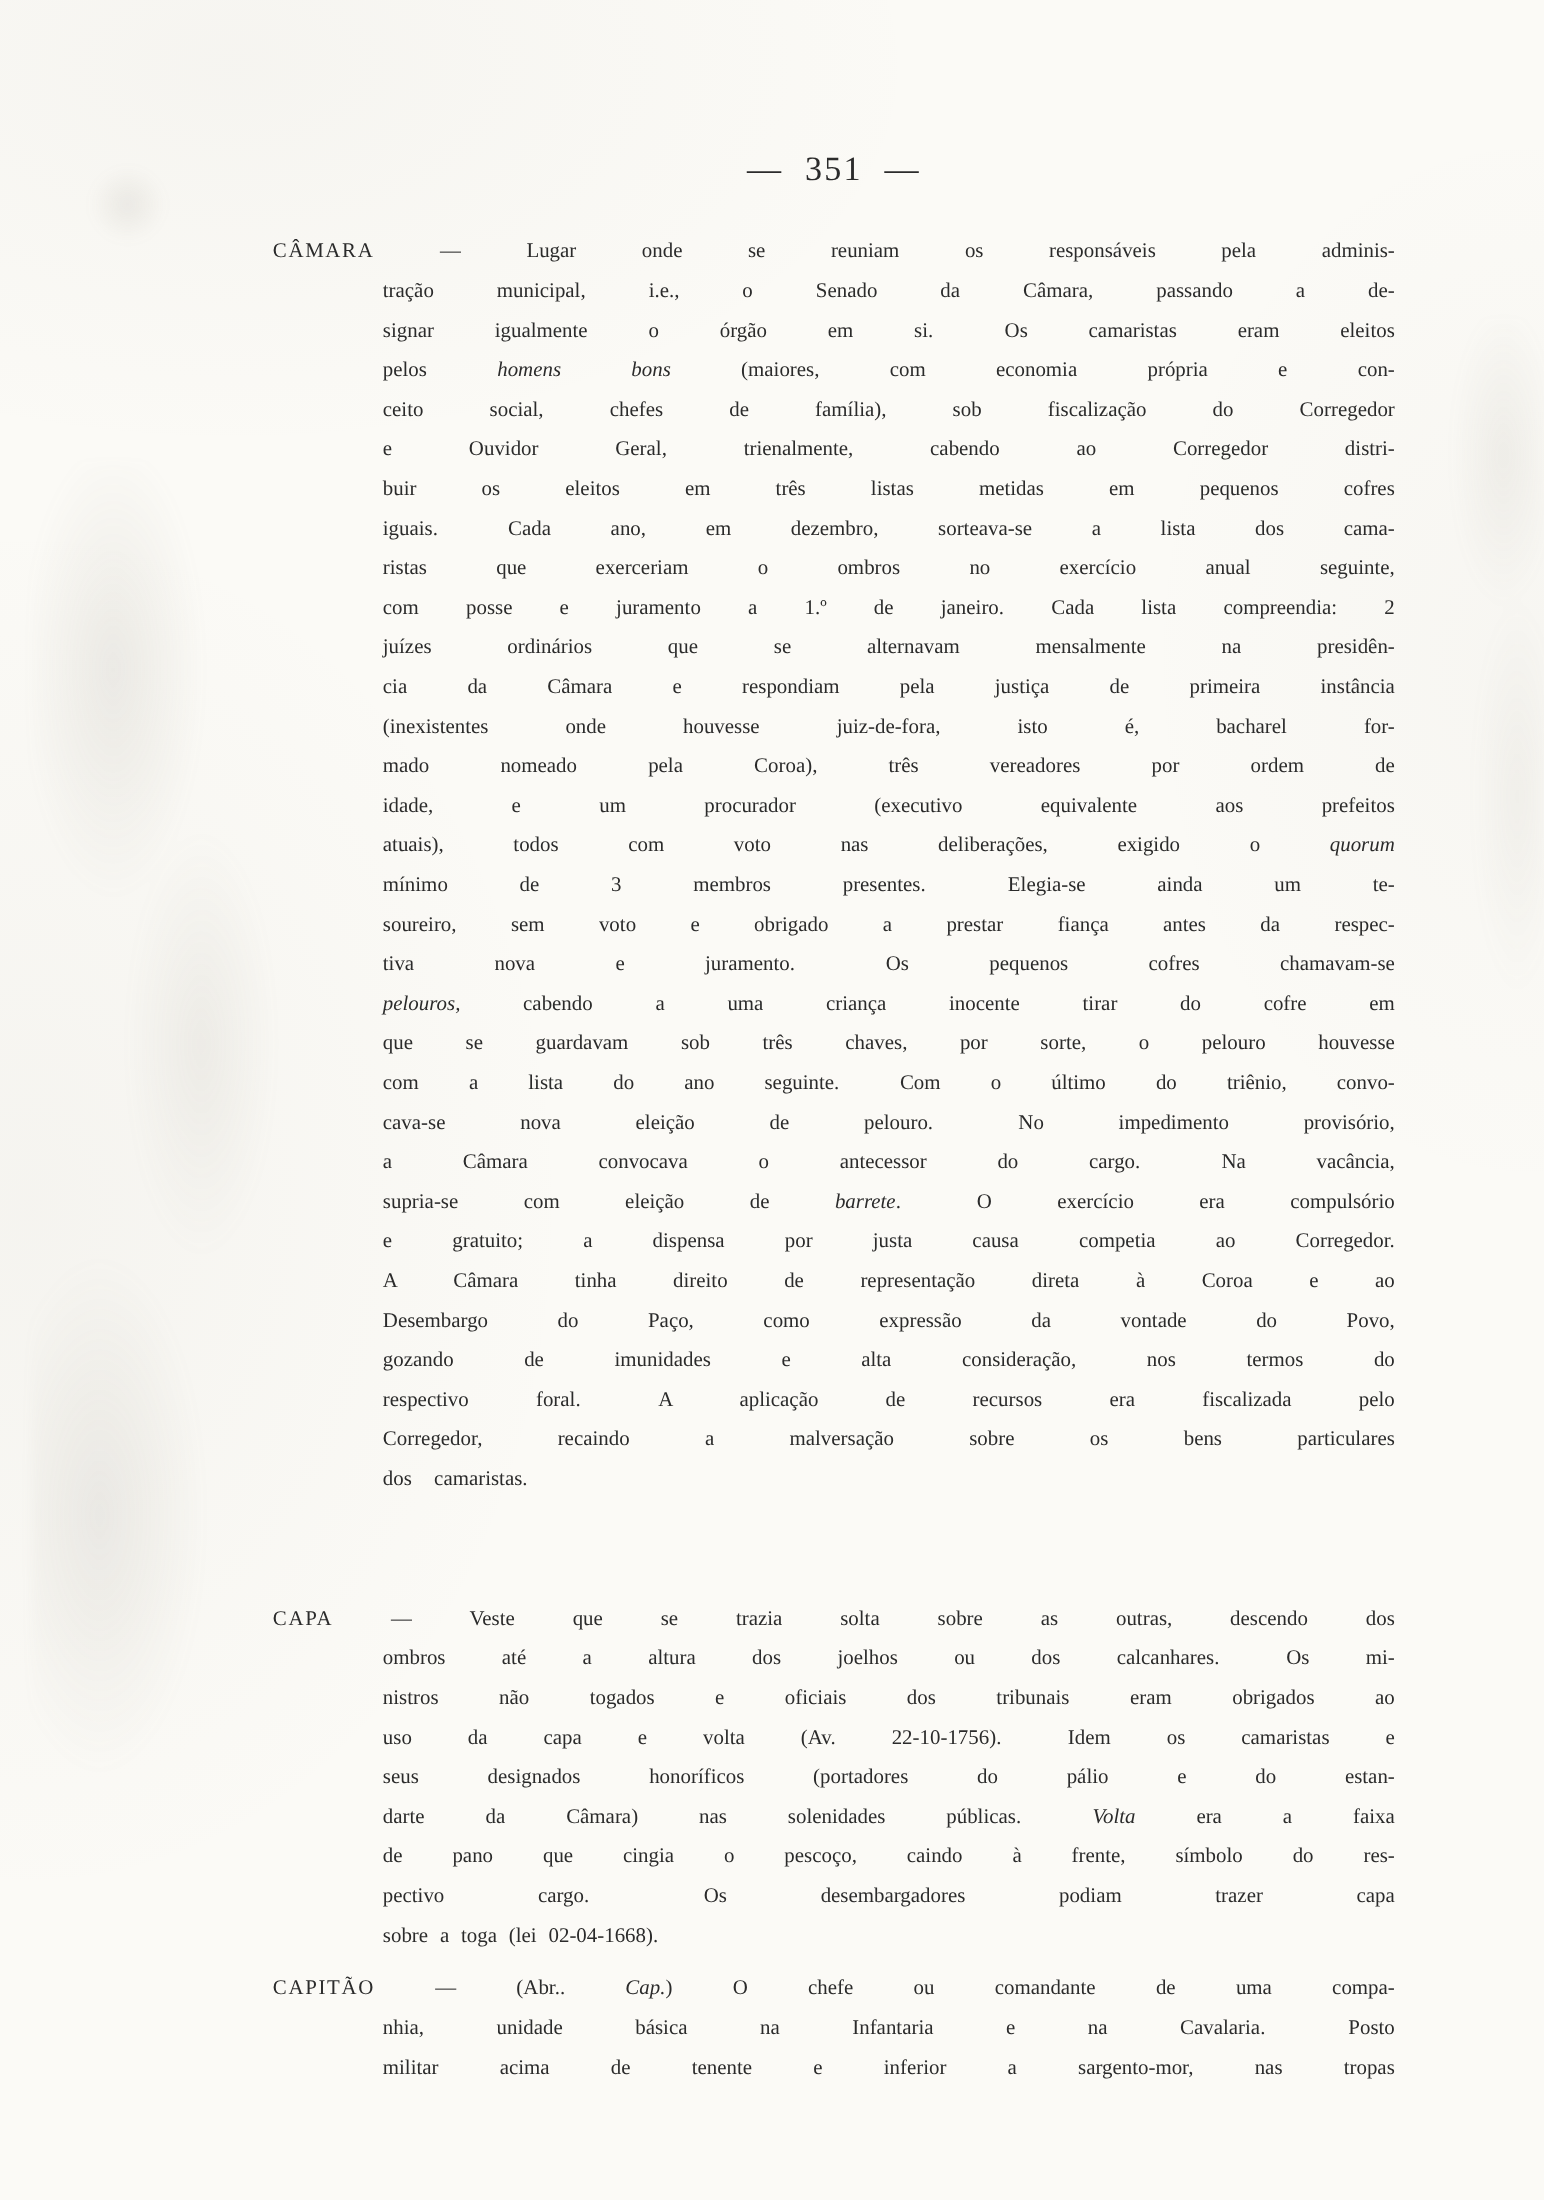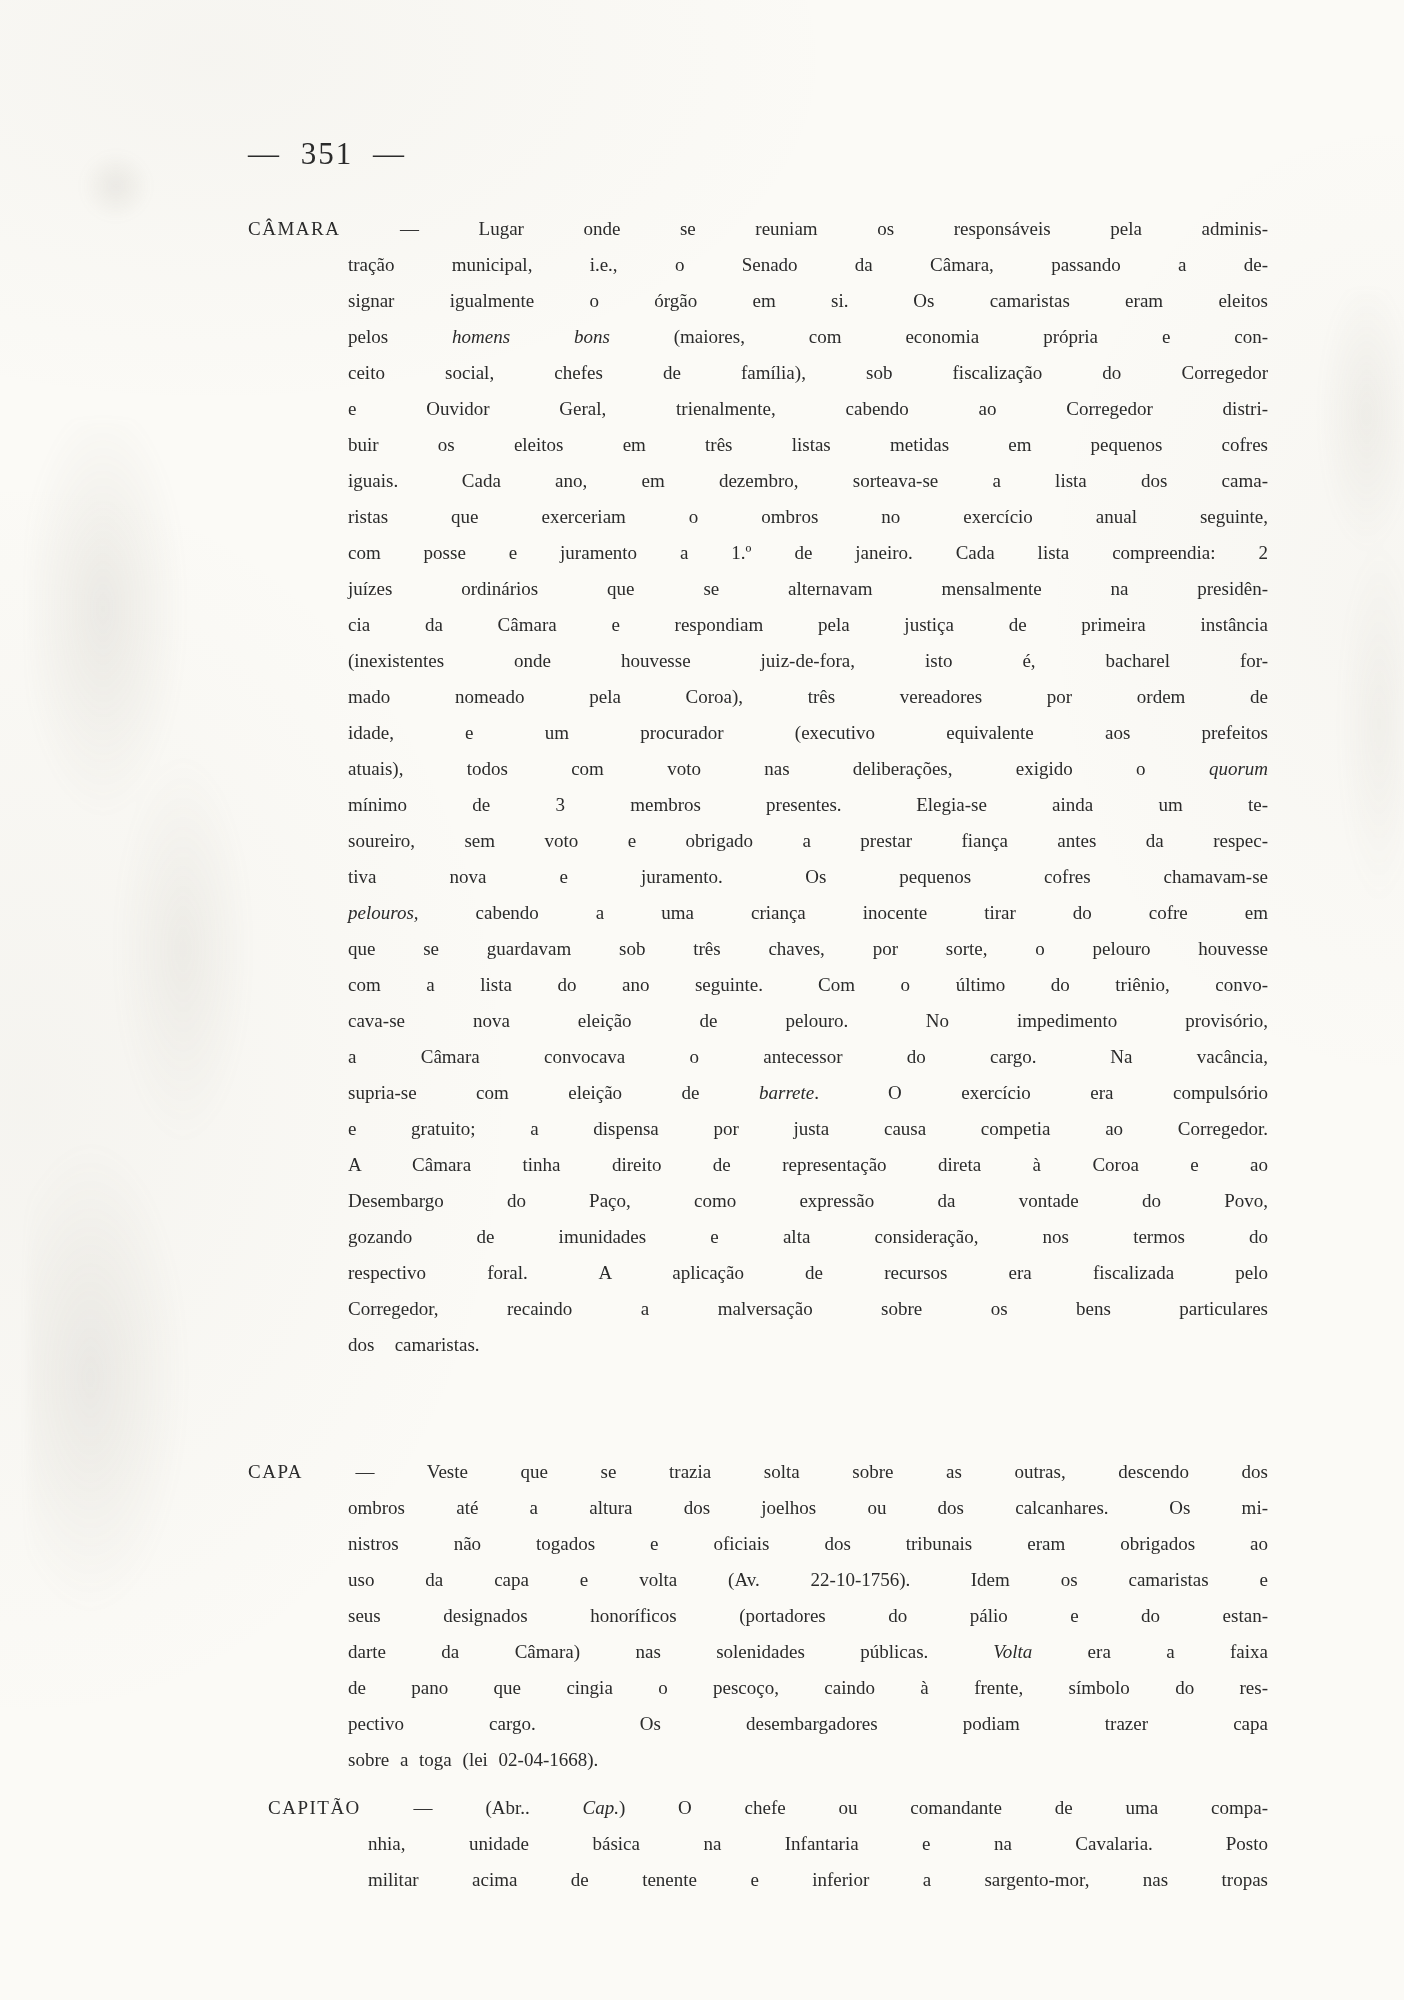--- a/index.html
+++ b/index.html
@@ -37,28 +37,28 @@
       radial-gradient(ellipse 60px 260px at 80% 70%, rgba(118,112,100,.06), transparent 70%);
   }
   .smudge-top {
     left: 60px; top: 130px; width: 140px; height: 140px;
     background: radial-gradient(circle 50px at 40% 40%, rgba(118,112,100,.10), transparent 70%);
   }
   .pagenum {
     position: absolute;
     top: 136px; left: 248px; width: 1020px;
     font-size: 31px; line-height: 36px;
-    text-align: left;
+    text-align: center;
     letter-spacing: 2px;
     word-spacing: 10px;
   }
   .entries { position: absolute; top: 211px; left: 248px; width: 1020px; }
   .entry { position: relative; }
   .entry + .entry { margin-top: 91px; }
-  .entry:last-child { margin-top: 12px; margin-left: 20px; }
+  .entry:last-child { margin-top: 12px; }
   .line {
     margin-left: 100px;
     font-size: 19px;
     line-height: 36px;
     height: 36px;
     text-align: justify;
     text-align-last: justify;
     word-spacing: 1px;
     white-space: normal;
   }

